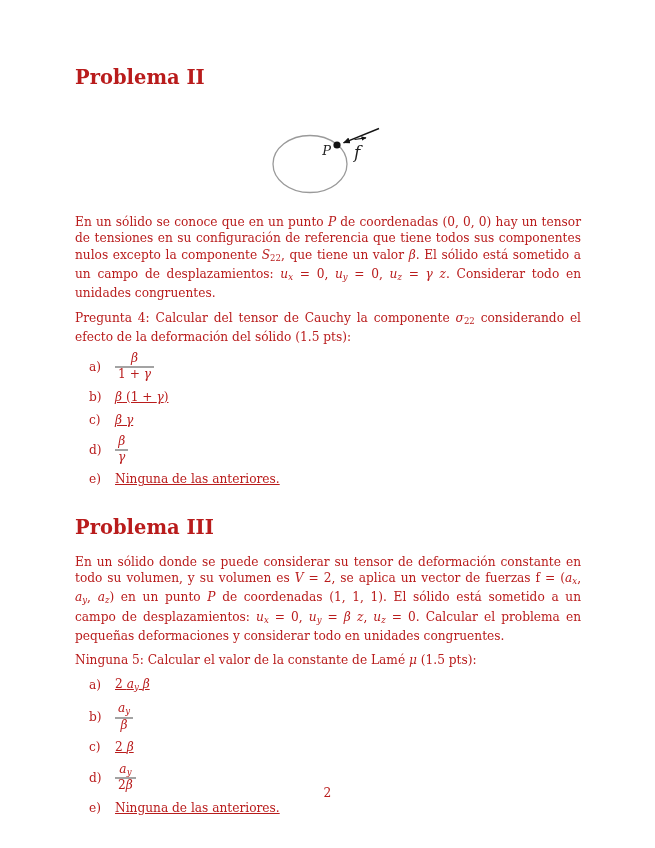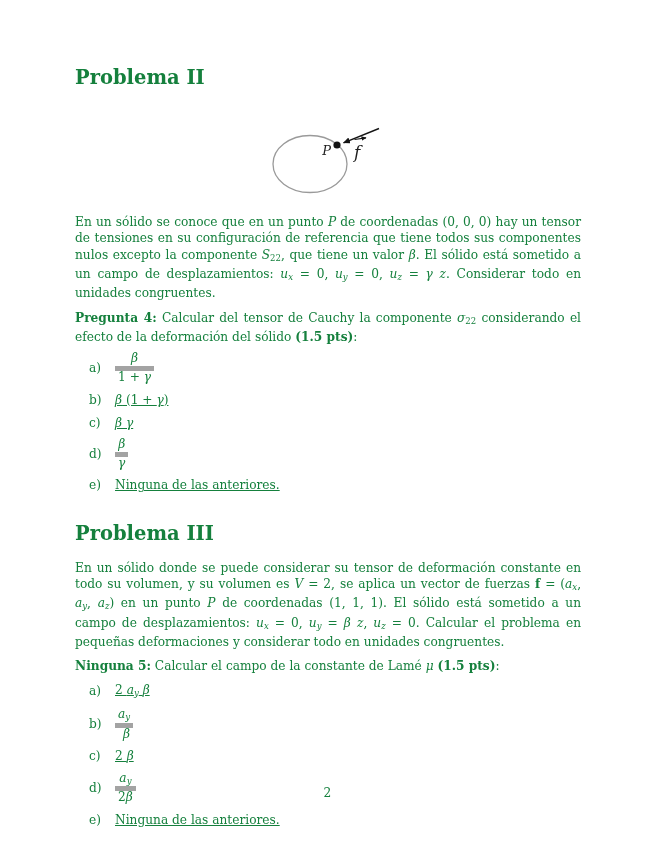--- a/index.html
+++ b/index.html
@@ -1,21 +1,21 @@
 <!DOCTYPE html>
 <html><head>
 <meta charset="utf-8">
 <style>
   html, body { margin: 0; padding: 0; background: #ffffff; }
   .page {
     position: relative;
     width: 655px;
     height: 848px;
     background: #ffffff;
-    color: #15803d;
+    color: #b91c1c;
     font-family: "DejaVu Serif", "Liberation Serif", serif;
     overflow: hidden;
   }
   .content {
     padding: 0 74px 0 75px;
     font-size: 12.2px;
     line-height: 16.3px;
   }
   .section-title {
     font-size: 19.5px;
@@ -53,23 +53,23 @@
     margin-right: 7px;
   }
   .opt-body { white-space: nowrap; text-decoration: underline; }
   .frac {
     display: inline-block;
     text-align: center;
     vertical-align: middle;
     line-height: 1.12;
   }
   .frac-num, .frac-den { display: block; padding: 0 3px; }
-  .frac-den { border-top: 5px solid #a3a3a3; text-align: right; }
+  .frac-den { border-top: 2px solid #a3a3a3; }
   .r-i { font-style: italic; }
-  .r-b { font-weight: bold; }
+  .r-b { font-weight: normal; }
   .r-sub, .r-subi {
     font-size: 0.7em;
     vertical-align: -0.24em;
   }
   .r-subi { font-style: italic; }
   .page-number {
     position: absolute;
     top: 786px;
     left: 0;
     width: 100%;
@@ -140,21 +140,21 @@
           <span class="opt-label">e)</span>
           <span class="opt-body"><span>Ninguna de las anteriores.</span></span>
         </li>
       </ul>
     </section>
 
     <section>
       <h2 class="section-title title-p3">Problema III</h2>
 
       <p class="para"><span>En un sólido donde se puede considerar su tensor de deformación constante en todo su volumen, y su volumen es </span><span class="r-i">V</span><span> = 2, se aplica un vector de fuerzas </span><span class="r-b">f</span><span> = (</span><span class="r-i">a</span><span class="r-subi">x</span><span>, </span><span class="r-i">a</span><span class="r-subi">y</span><span>, </span><span class="r-i">a</span><span class="r-subi">z</span><span>) en un punto </span><span class="r-i">P</span><span> de coordenadas (1, 1, 1). El sólido está sometido a un campo de desplazamientos: </span><span class="r-i">u</span><span class="r-subi">x</span><span> = 0, </span><span class="r-i">u</span><span class="r-subi">y</span><span> = </span><span class="r-i">β z</span><span>, </span><span class="r-i">u</span><span class="r-subi">z</span><span> = 0. Calcular el problema en pequeñas deformaciones y considerar todo en unidades congruentes.</span></p>
-      <p class="para pregunta"><span class="r-b">Ninguna 5:</span><span> Calcular el campo de la constante de Lamé </span><span class="r-i">μ</span><span> </span><span class="r-b">(1.5 pts)</span><span>:</span></p>
+      <p class="para pregunta"><span class="r-b">Ninguna 5:</span><span> Calcular el valor de la constante de Lamé </span><span class="r-i">μ</span><span> </span><span class="r-b">(1.5 pts)</span><span>:</span></p>
 
       <ul class="options">
         <li class="option">
           <span class="opt-label">a)</span>
           <span class="opt-body"><span>2 </span><span class="r-i">a</span><span class="r-subi">y</span><span> </span><span class="r-i">β</span></span>
         </li>
         <li class="option">
           <span class="opt-label">b)</span>
           <span class="frac">
             <span class="frac-num"><span class="r-i">a</span><span class="r-subi">y</span></span>

